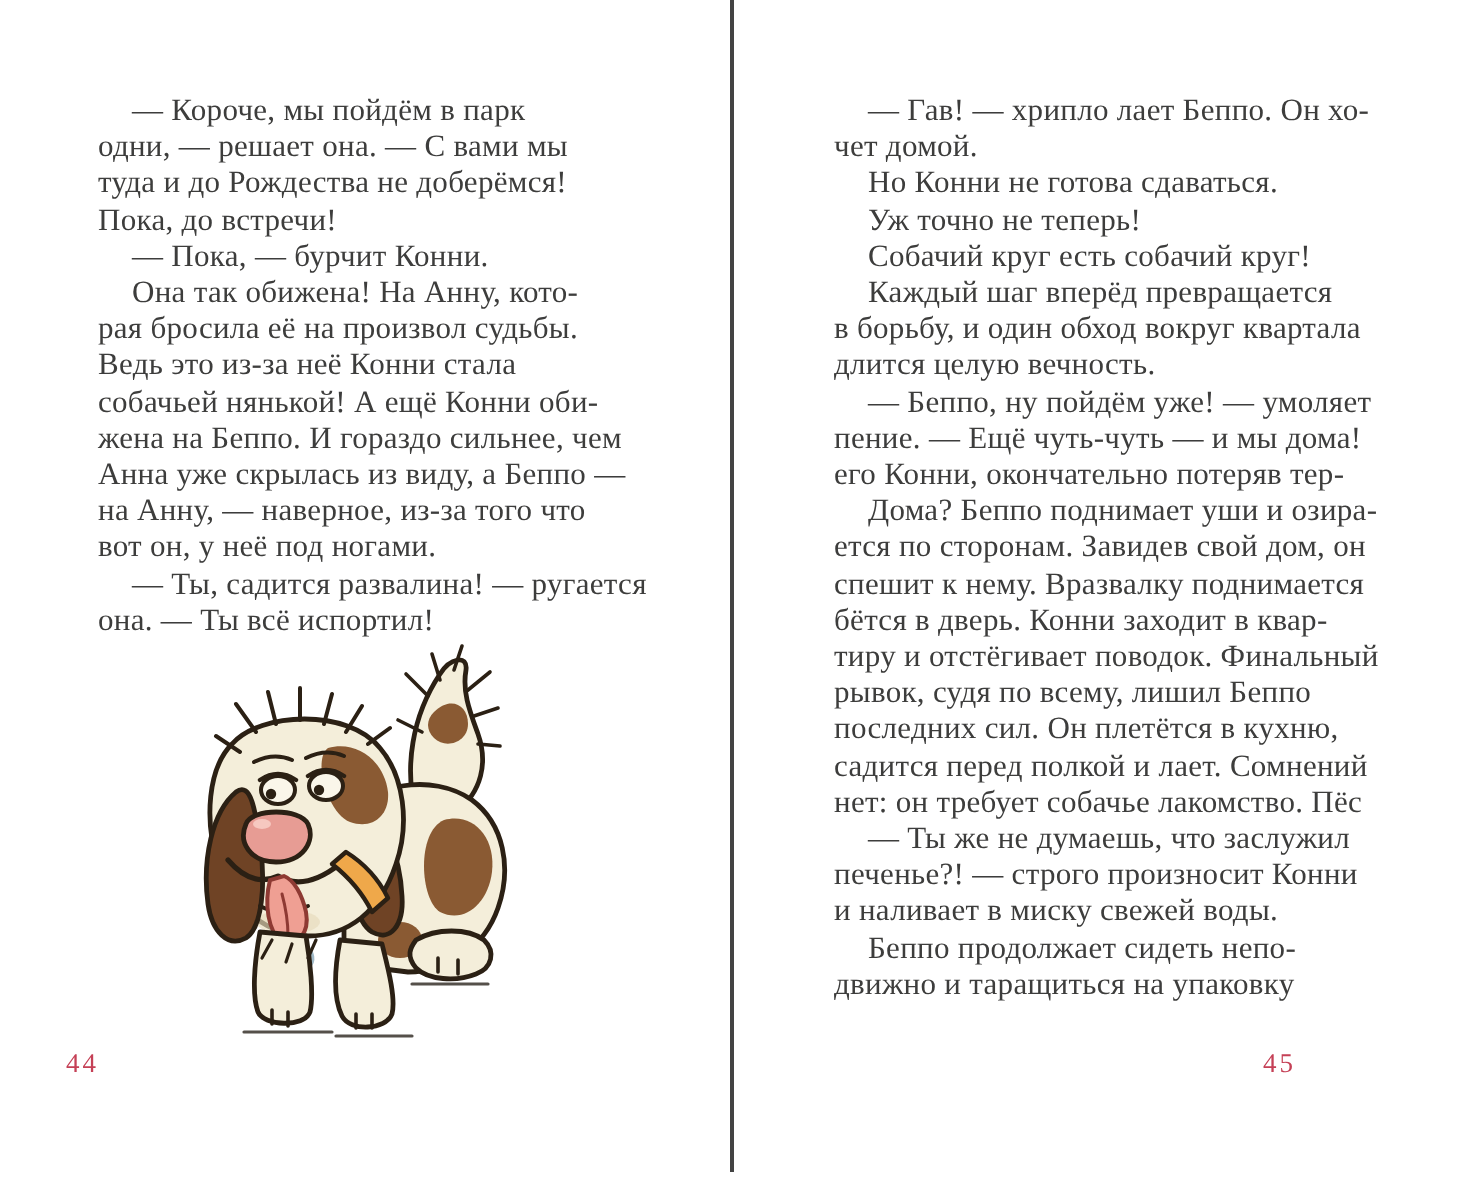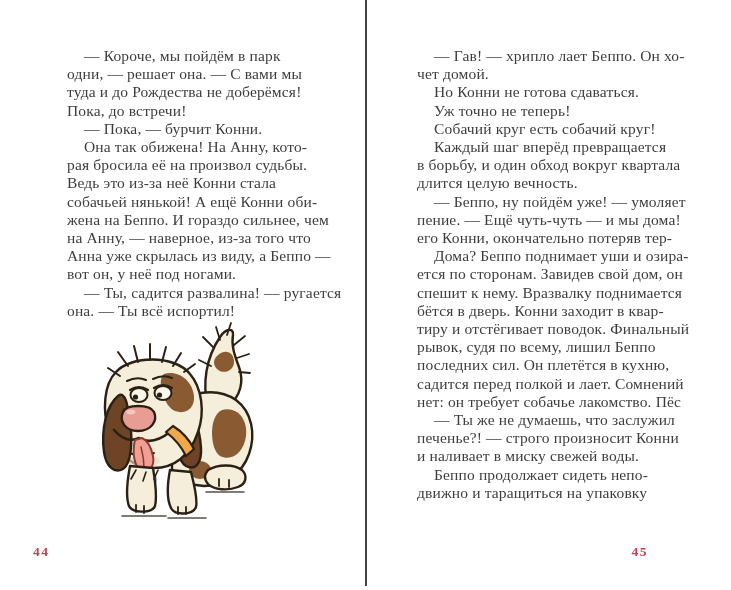--- a/index.html
+++ b/index.html
@@ -11,25 +11,25 @@
   }
   html,body{margin:0;padding:0}
   body{width:731px;height:590px;background:var(--page-bg);overflow:hidden;position:relative;
        font-family:"Liberation Serif",serif;}
   .spread{display:flex;width:731px;height:590px}
   .page{position:relative;height:100%;background:var(--page-bg)}
   .page.left{width:365px}
   .page.right{width:308px}
   .gutter{width:2px;height:586px;background:var(--gutter)}
   .text-col{position:absolute;top:47px;color:var(--text);font-size:15.5px;line-height:18.2px}
-  .left .text-col{left:67px;width:284px}
+  .left .text-col{left:49px;width:284px}
   .right .text-col{left:50px;width:286px}
   .line{white-space:nowrap;letter-spacing:.15px}
   .line.first{padding-left:17px}
-  .pagenum{position:absolute;top:544px;font-size:13.5px;font-weight:bold;
+  .pagenum{position:absolute;top:524px;font-size:13.5px;font-weight:normal;
            color:var(--page-number);letter-spacing:1.5px}
   .left .pagenum{left:33px}
   .right .pagenum{right:27px}
   figure.dog{position:absolute;left:78px;top:320px;width:184px;height:202px;margin:0}
   
   .fur{fill:var(--dog-fur);stroke:var(--dog-outline);stroke-width:2.4;stroke-linejoin:round;stroke-linecap:round}
   .patch{fill:var(--dog-patch);stroke:none}
   .ear{fill:var(--dog-ear);stroke:var(--dog-outline);stroke-width:2.4;stroke-linejoin:round}
   .o{fill:none;stroke:var(--dog-outline);stroke-linecap:round;stroke-linejoin:round}
   .shade{fill:var(--dog-fur-shade);opacity:.65;stroke:none}
@@ -50,22 +50,22 @@
         </div>
         <div>
           <div class="line first">— Пока, — бурчит Конни.</div>
         </div>
         <div>
           <div class="line first">Она так обижена! На Анну, кото-</div>
           <div class="line">рая бросила её на произвол судьбы.</div>
           <div class="line">Ведь это из-за неё Конни стала</div>
           <div class="line">собачьей нянькой! А ещё Конни оби-</div>
           <div class="line">жена на Беппо. И гораздо сильнее, чем</div>
+          <div class="line">Анна уже скрылась из виду, а Беппо —</div>
           <div class="line">на Анну, — наверное, из-за того что</div>
-          <div class="line">Анна уже скрылась из виду, а Беппо —</div>
           <div class="line">вот он, у неё под ногами.</div>
         </div>
         <div>
           <div class="line first">— Ты, садится развалина! — ругается</div>
           <div class="line">она. — Ты всё испортил!</div>
         </div>
       </div>
 
     <figure class="dog">
       <svg viewBox="0 0 184 202" width="184" height="202">

